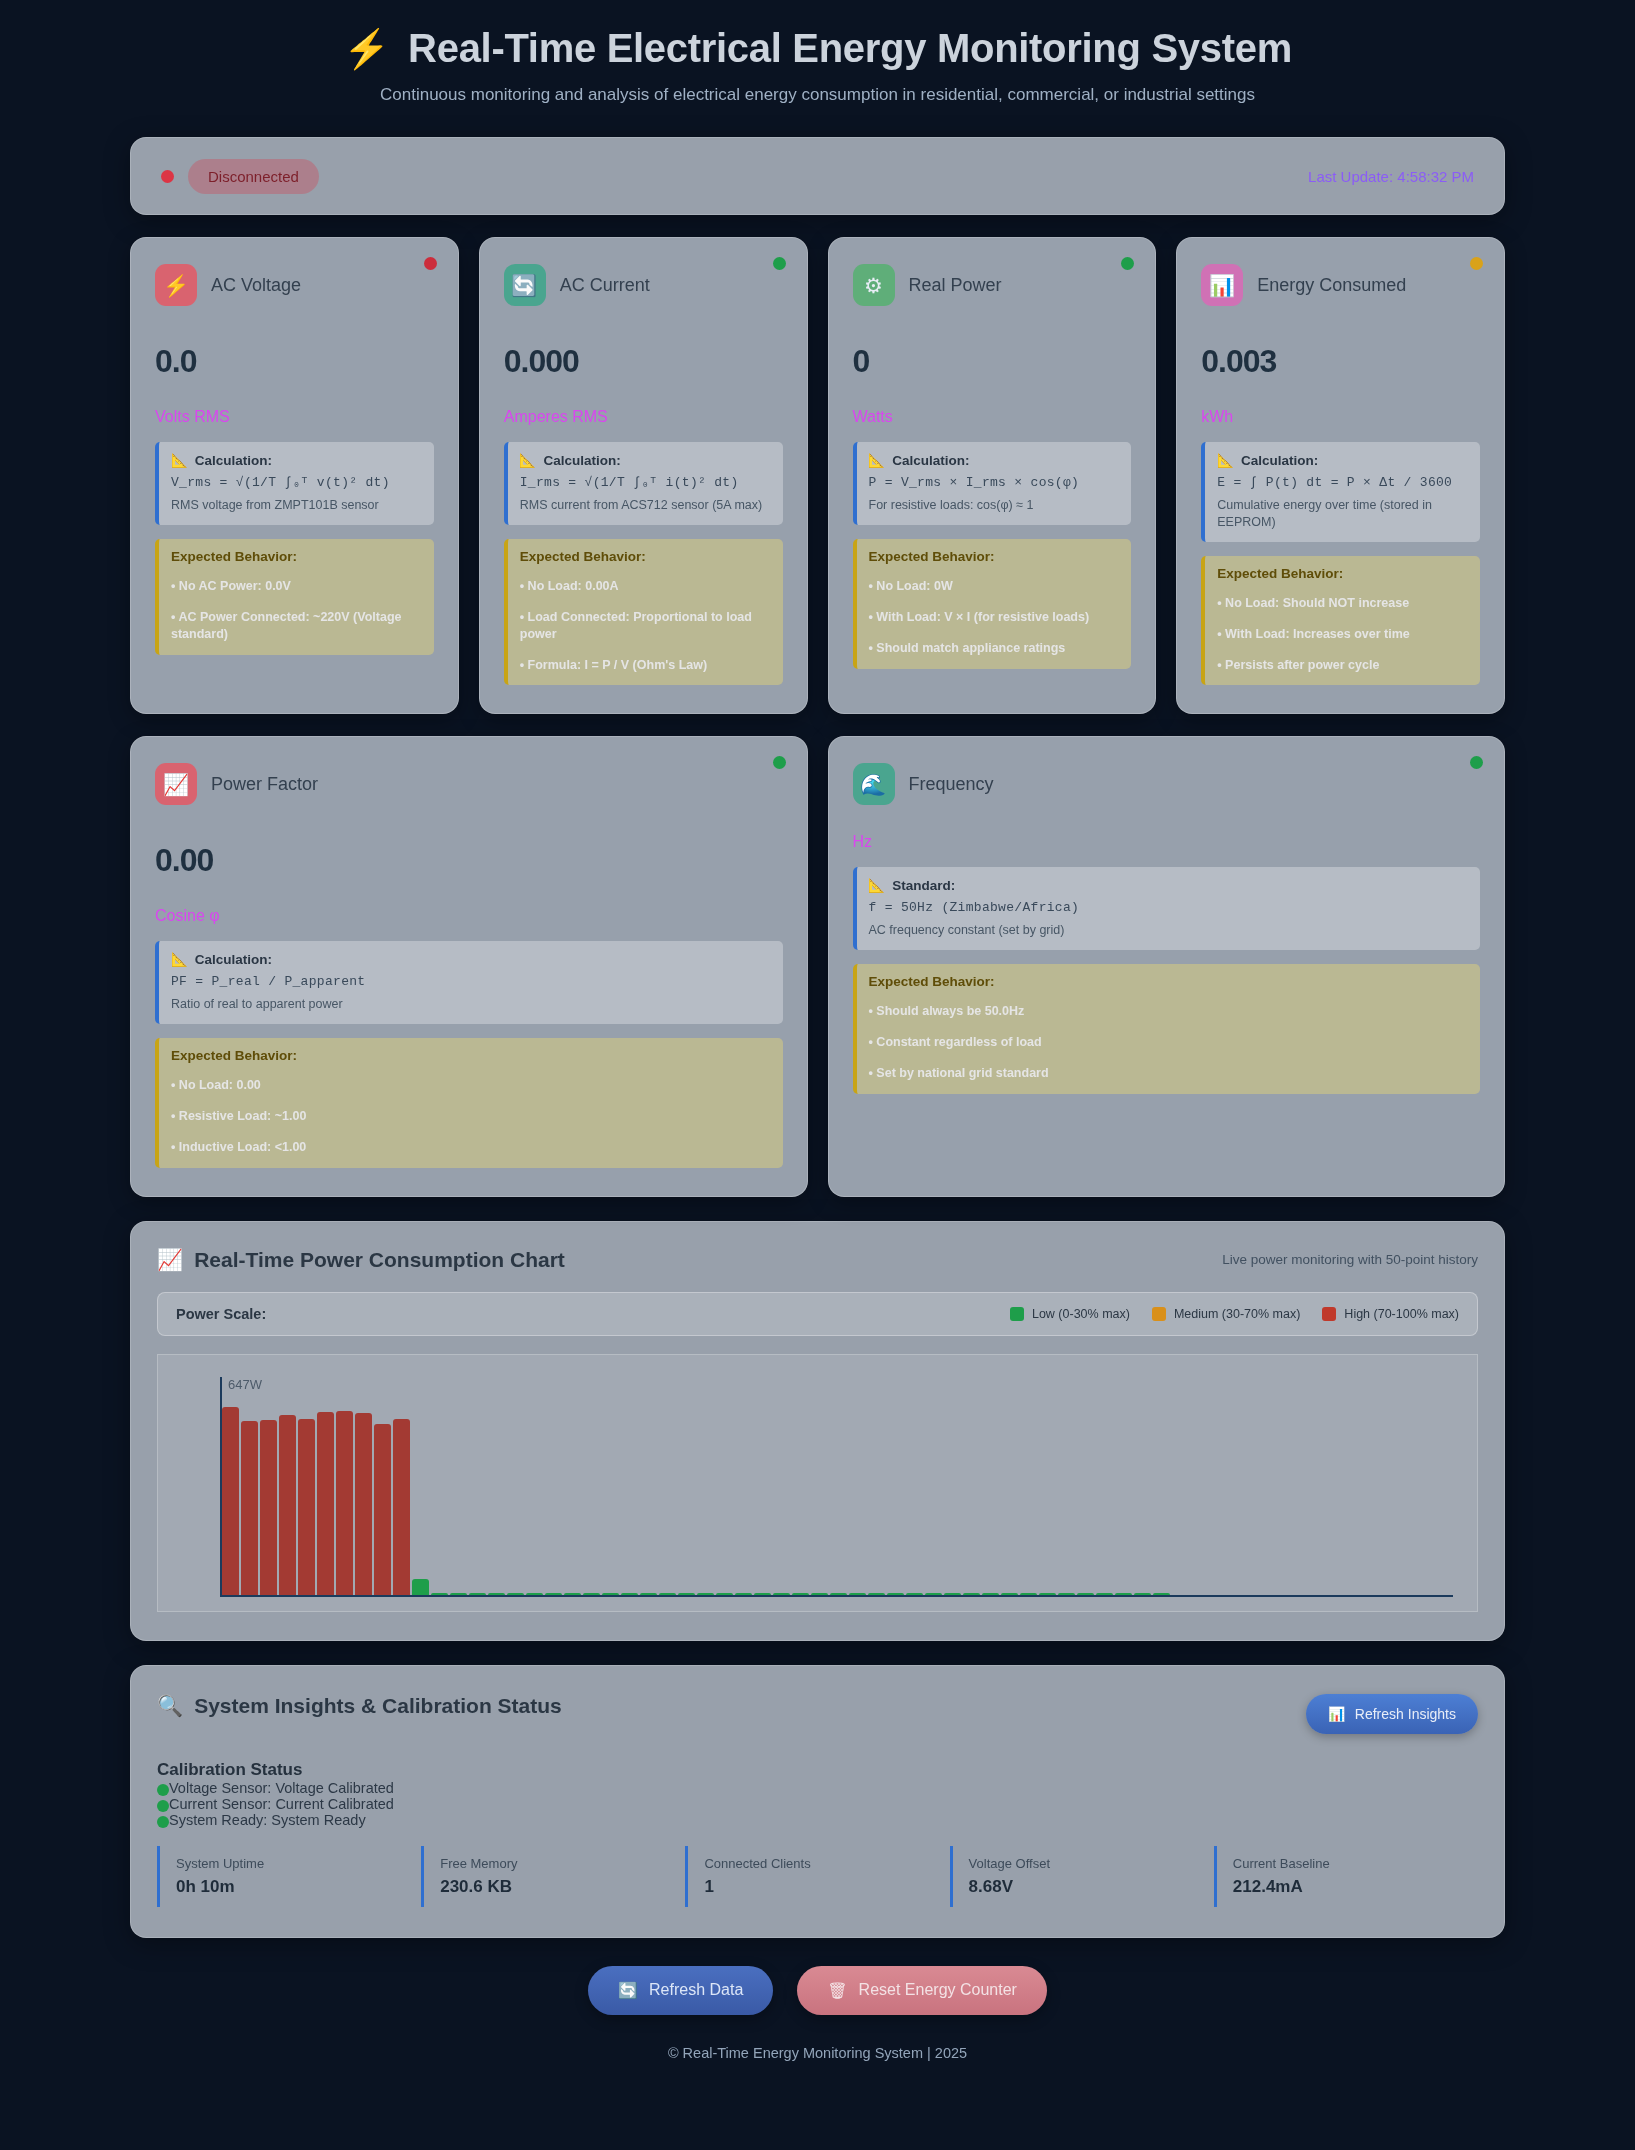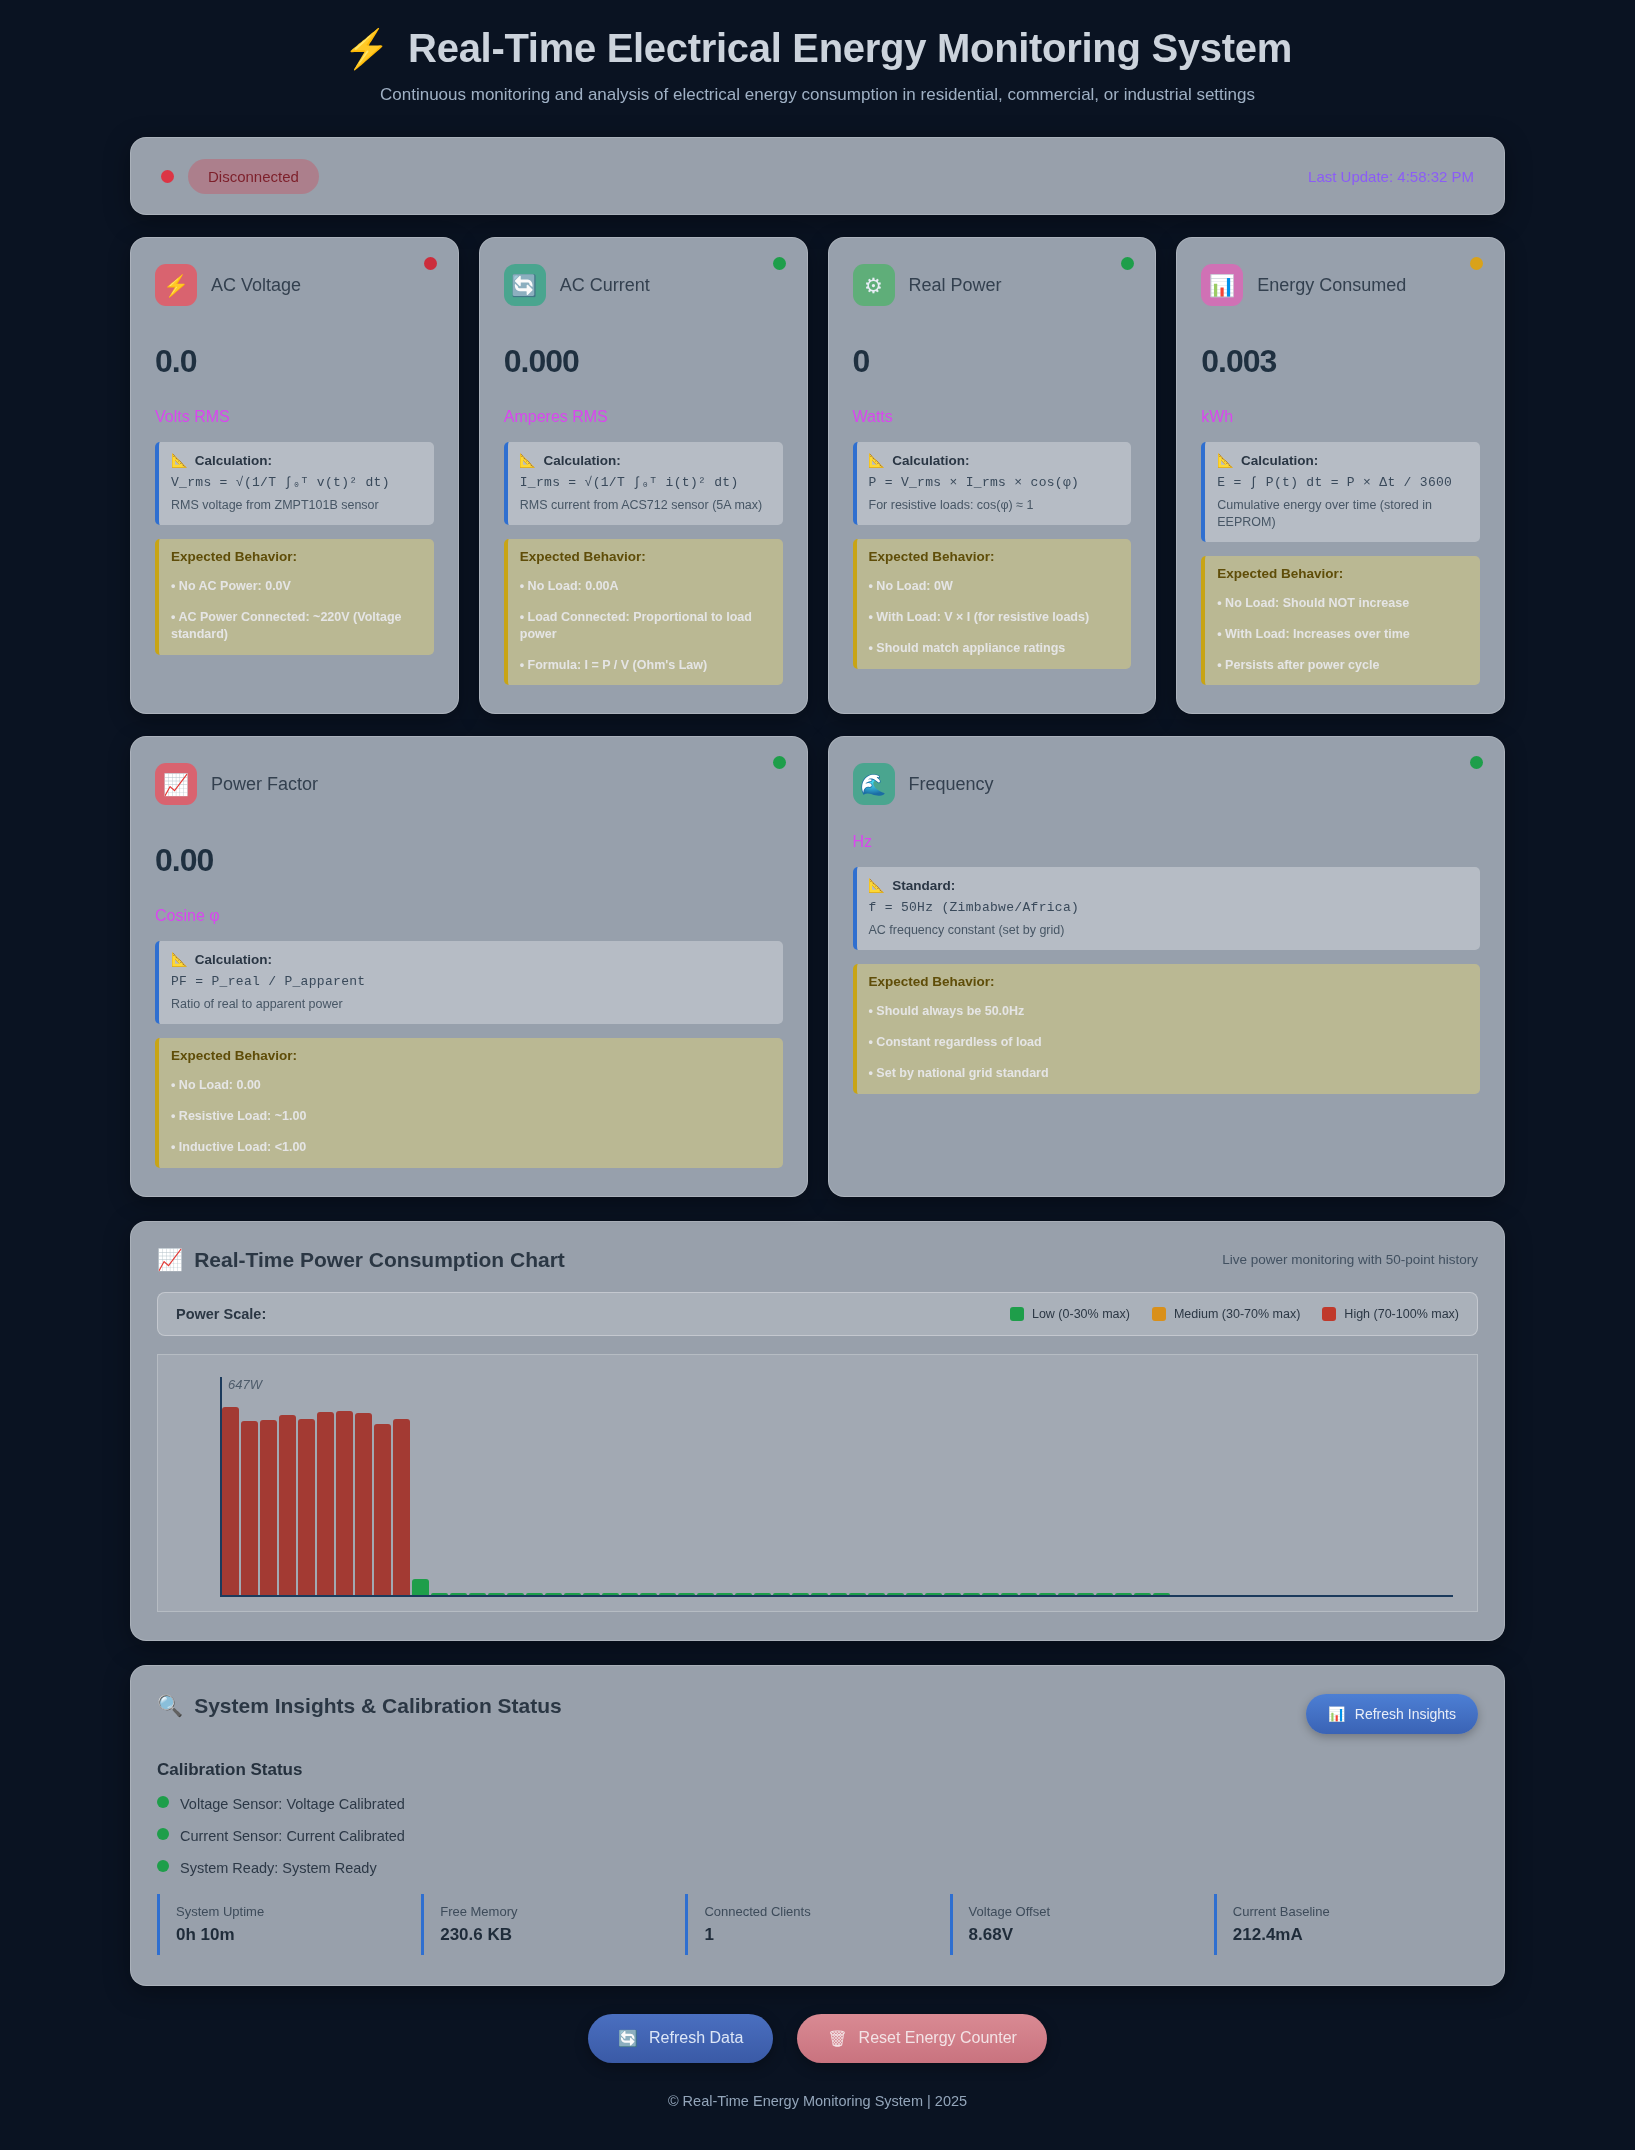--- a/index.html
+++ b/index.html
@@ -120,21 +120,20 @@
   .legend-swatch { width: 14px; height: 14px; border-radius: 3px; }
 
   .plot-wrap {
     margin-top: 18px;
     background: rgba(255,255,255,0.10);
     border: 1px solid rgba(255,255,255,0.22);
     border-radius: 0;
     height: 258px;
     position: relative;
     padding: 22px 24px 14px 24px;
-    font-style: italic;
   }
   .plot {
     position: relative; height: 100%; width: 100%;
   }
   .y-axis { position: absolute; left: 38px; top: 0; bottom: 0; width: 2px; background: #1b3a5c; }
   .x-axis { position: absolute; left: 38px; right: 0; bottom: 0; height: 2px; background: #1b3a5c; }
   .y-max-label { position: absolute; left: 46px; top: 0; font-size: 13px; color: #4d5b6a; }
   .bars {
     position: absolute; left: 40px; right: 0; bottom: 2px; top: 0;
     display: flex; align-items: flex-end; gap: 2px;
@@ -147,21 +146,21 @@
   .insights-title { font-size: 21px; font-weight: bold; color: #2b3744; display: flex; align-items: center; gap: 11px; }
   .btn-refresh-insights {
     background: linear-gradient(180deg,#4d7fd4 0%, #3a63b5 100%);
     color: #e9eef8; border: none; border-radius: 22px;
     font-size: 14px; padding: 12px 22px;
     display: flex; align-items: center; gap: 9px;
     font-family: "Liberation Sans", sans-serif; cursor: pointer;
     box-shadow: 0 3px 10px rgba(0,0,0,0.25);
   }
   .sec-title { font-size: 17px; font-weight: bold; color: #25313e; margin-top: 26px; }
-  .cal-item { display: flex; align-items: flex-start; gap: 11px; margin-top: 16px; font-size: 14.5px; color: #2c3846; }
+  .cal-item { display: flex; align-items: flex-end; gap: 0; font-size: 14.5px; color: #2c3846; }
   .cal-dot { width: 12px; height: 12px; border-radius: 50%; background: #1e9e4a; }
 
   .stats-row { display: flex; gap: 0; margin-top: 18px; }
   .stat {
     flex: 1;
     border-left: 3px solid #2f6fd0;
     padding: 10px 0 10px 16px;
     margin-right: 24px;
   }
   .stat-label { font-size: 13px; color: #3d4b5a; }

